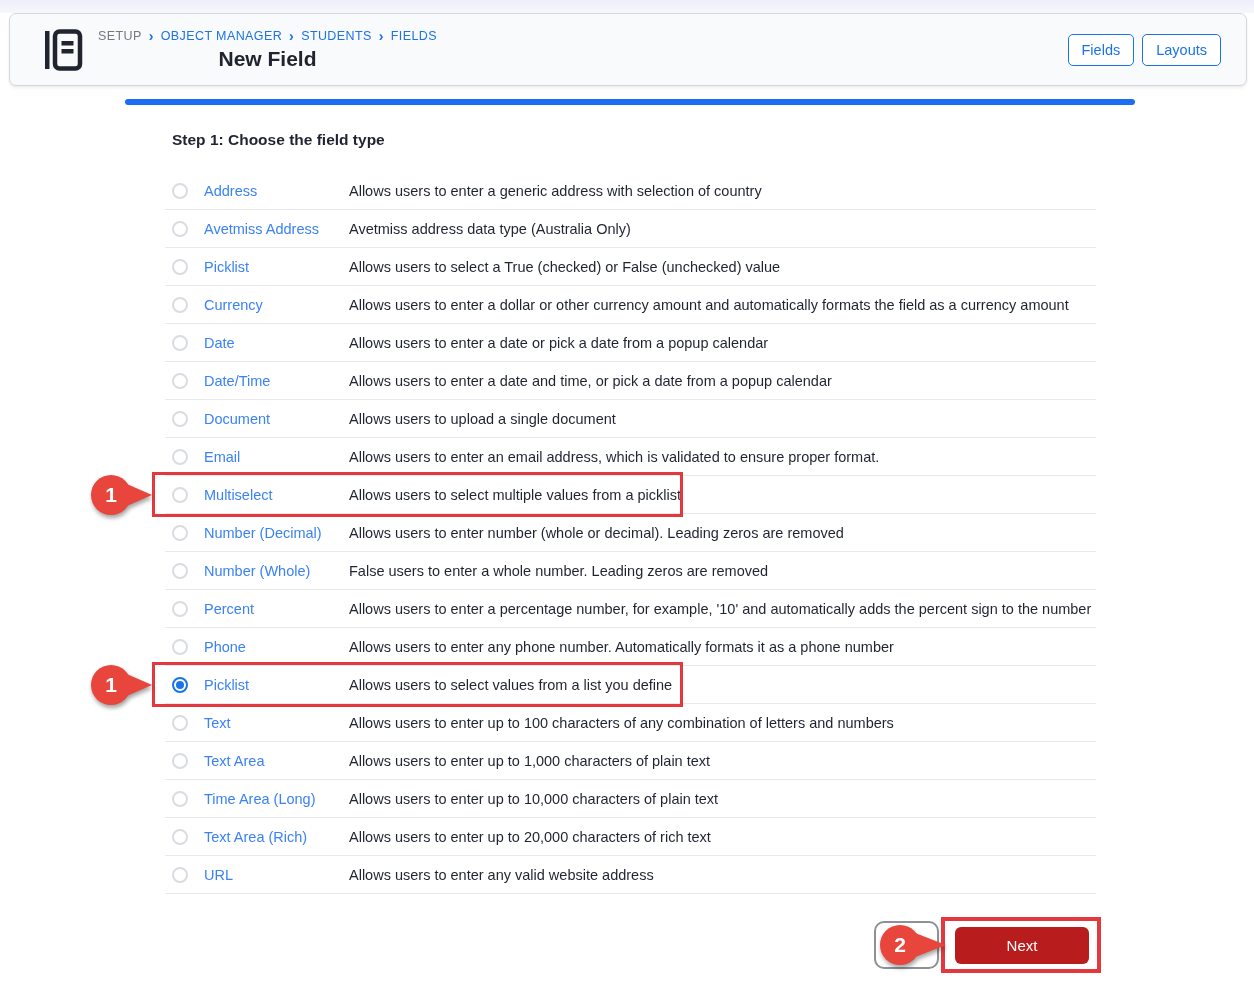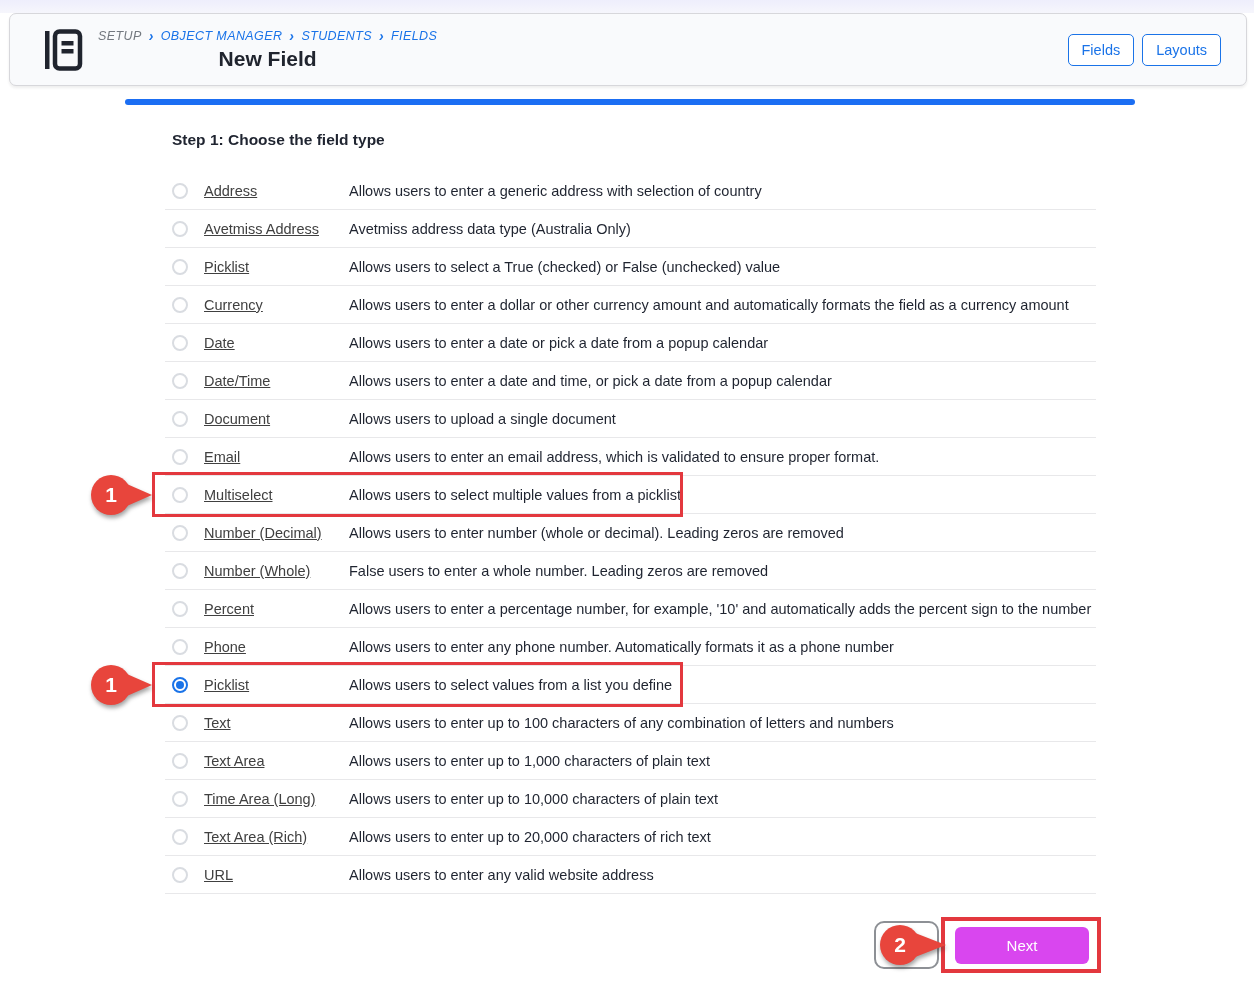--- a/index.html
+++ b/index.html
@@ -12,21 +12,21 @@
              background:linear-gradient(#eeeefc,#f6f6fc); }
 
   
   .header-card { position:absolute; left:9px; top:13px; width:1238px; height:73px;
                  background:#f9fafc; border:1px solid #d7d7db; border-radius:7px;
                  box-shadow:0 2px 3px rgba(0,0,0,0.07);
                  display:flex; align-items:center; padding-right:25px; }
   .hc-icon { margin-left:33px; display:flex; align-items:center; }
   .hc-text { margin-left:15px; }
   .crumbs { font-size:12.5px; font-weight:500; letter-spacing:.4px; color:#73787f;
-            display:flex; gap:7px;font-style:italic; }
+            display:flex; gap:7px; }
   .crumbs .link { color:#1a73e8; cursor:pointer; }
   .crumbs .sep { color:#1a73e8; font-weight:700; font-size:14px; line-height:1; }
   .page-title { font-size:21px; font-weight:700; color:#20242e; margin-top:4px;text-align:center; }
   .hc-actions { margin-left:auto; display:flex; gap:8px; }
   .btn-outline { background:#ffffff; border:1px solid #1a73e8; color:#1a73e8;
                  font-size:14.5px; font-family:inherit; border-radius:5px;
                  padding:7px 13px; cursor:pointer; }
 
   
   .progress { position:absolute; left:125px; top:99px; width:1010px; height:6px;
@@ -37,28 +37,28 @@
 
   
   .ft-list { position:absolute; left:165px; top:172px; width:931px; }
   .ft-row { display:flex; align-items:center; height:38px; border-bottom:1px solid #e8e8ea;
             padding-left:7px; }
   .radio { flex:0 0 16px; width:16px; height:16px; border:2px solid #d9dce1; border-radius:50%;
            background:#fff; display:flex; align-items:center; justify-content:center; }
   .radio .dot { display:none; width:8px; height:8px; border-radius:50%; background:#1a73e8; }
   .radio.selected { border-color:#1a73e8; }
   .radio.selected .dot { display:block; }
-  .ft-label { margin-left:16px; width:136px; font-size:14.5px; color:#404040;text-decoration:underline; }
+  .ft-label { margin-left:16px; width:136px; font-size:14.5px; color:#3b82f6; }
   .ft-desc { font-size:14.5px; color:#1f2430;margin-left:9px; }
 
   
   .ghost-btn { position:absolute; left:874px; top:921px; width:65px; height:48px;
                background:#ffffff; border:2px solid #8d9095; border-radius:10px; cursor:pointer; }
   .next-btn { position:absolute; left:955px; top:927px; width:134px; height:37px;
-              background:#d946ef; color:#ffffff; border:none; border-radius:6px;
+              background:#b91c1c; color:#ffffff; border:none; border-radius:6px;
               font-size:15px; font-family:inherit; cursor:pointer; }
 
   
   .anno-box { position:absolute; border:3px solid #e3383e; background:transparent; pointer-events:none; }
   .anno-box.multiselect { left:152px; top:472px; width:531px; height:45px; }
   .anno-box.picklist    { left:152px; top:662px; width:531px; height:45px; }
   .anno-box.next        { left:941px; top:917px; width:160px; height:56px; border-width:4px; }
 
   
   .balloon { position:absolute; filter:drop-shadow(1px 3px 2px rgba(50,50,50,.45)); pointer-events:none; }

